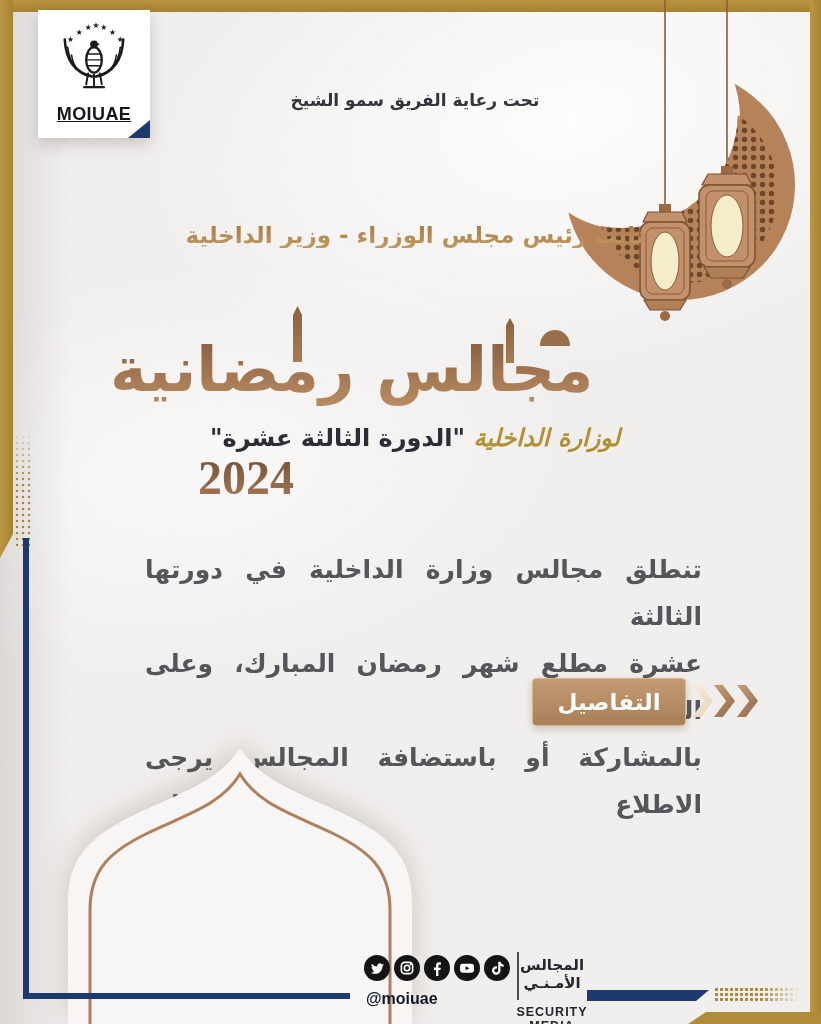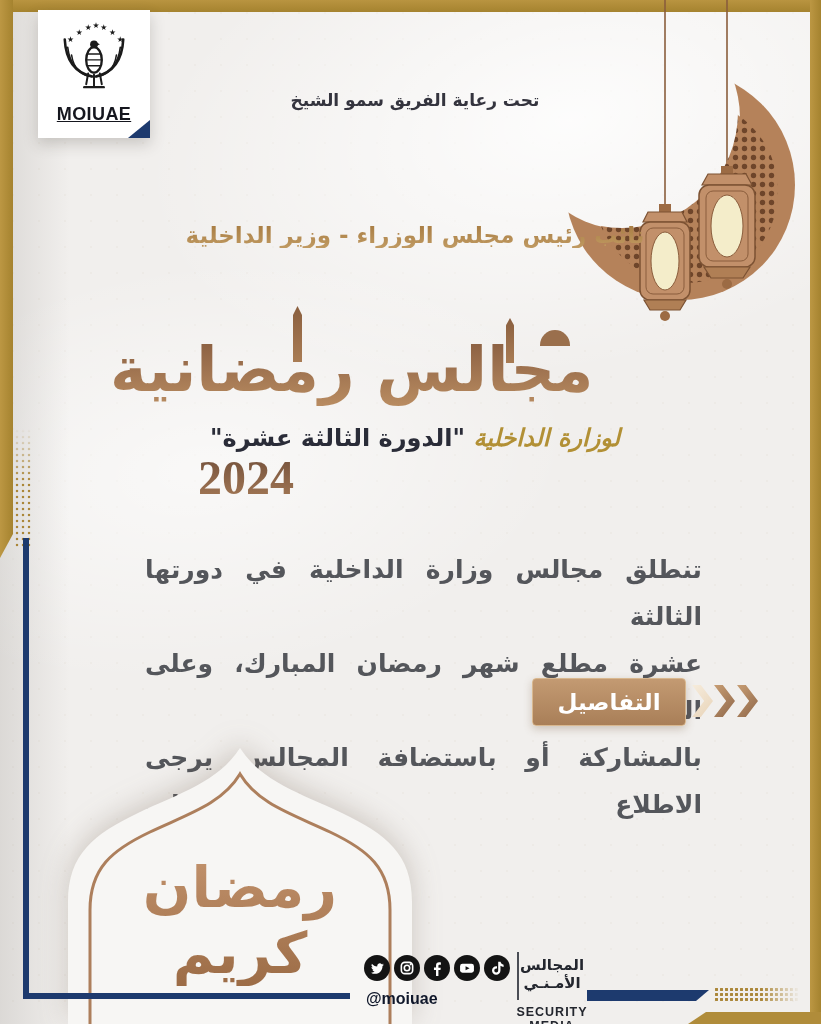--- a/index.html
+++ b/index.html
@@ -230,21 +230,20 @@
   </div>
   <span class="chev c1"></span>
   <span class="chev c2"></span>
   <span class="chev c3"></span>
 
   <div class="arch">
     <svg width="360" height="282" viewBox="0 0 360 282">
       <path d="M8 282 L8 160 C8 112 34 92 78 71 C120 51 158 40 180 6 C202 40 240 51 282 71 C326 92 352 112 352 160 L352 282 Z" fill="#f7f6f4"></path>
       <path d="M30 282 L30 168 C30 126 52 108 90 90 C128 72 162 62 180 32 C198 62 232 72 270 90 C308 108 330 126 330 168 L330 282" fill="none" stroke="#ad7f5c" stroke-width="3" stroke-linecap="round"></path>
     </svg>
-    <div class="greeting">رمضان كريم</div>
   </div>
 
   <div class="social-row">
     <span class="sicon">
       <svg width="26" height="26" viewBox="0 0 24 24">
           <circle cx="12" cy="12" r="12" fill="#141414"></circle>
         <g transform="translate(4.6,5.2) scale(0.62)">
         <path fill="#fff" d="M22 5.9c-.7.3-1.5.5-2.3.6.8-.5 1.4-1.3 1.7-2.2-.8.5-1.6.8-2.5 1A3.9 3.9 0 0 0 12.2 8c0 .3 0 .6.1.9-3.2-.2-6.1-1.7-8-4.1a3.9 3.9 0 0 0 1.2 5.2c-.6 0-1.2-.2-1.8-.5v.1c0 1.9 1.3 3.5 3.1 3.8-.3.1-.7.2-1 .2l-.7-.1c.5 1.6 2 2.7 3.6 2.7a7.9 7.9 0 0 1-4.9 1.7H3a11 11 0 0 0 6 1.8c7.2 0 11.1-6 11.1-11.1v-.5c.8-.6 1.4-1.3 1.9-2.1z"></path>
           </g>
         </svg>

